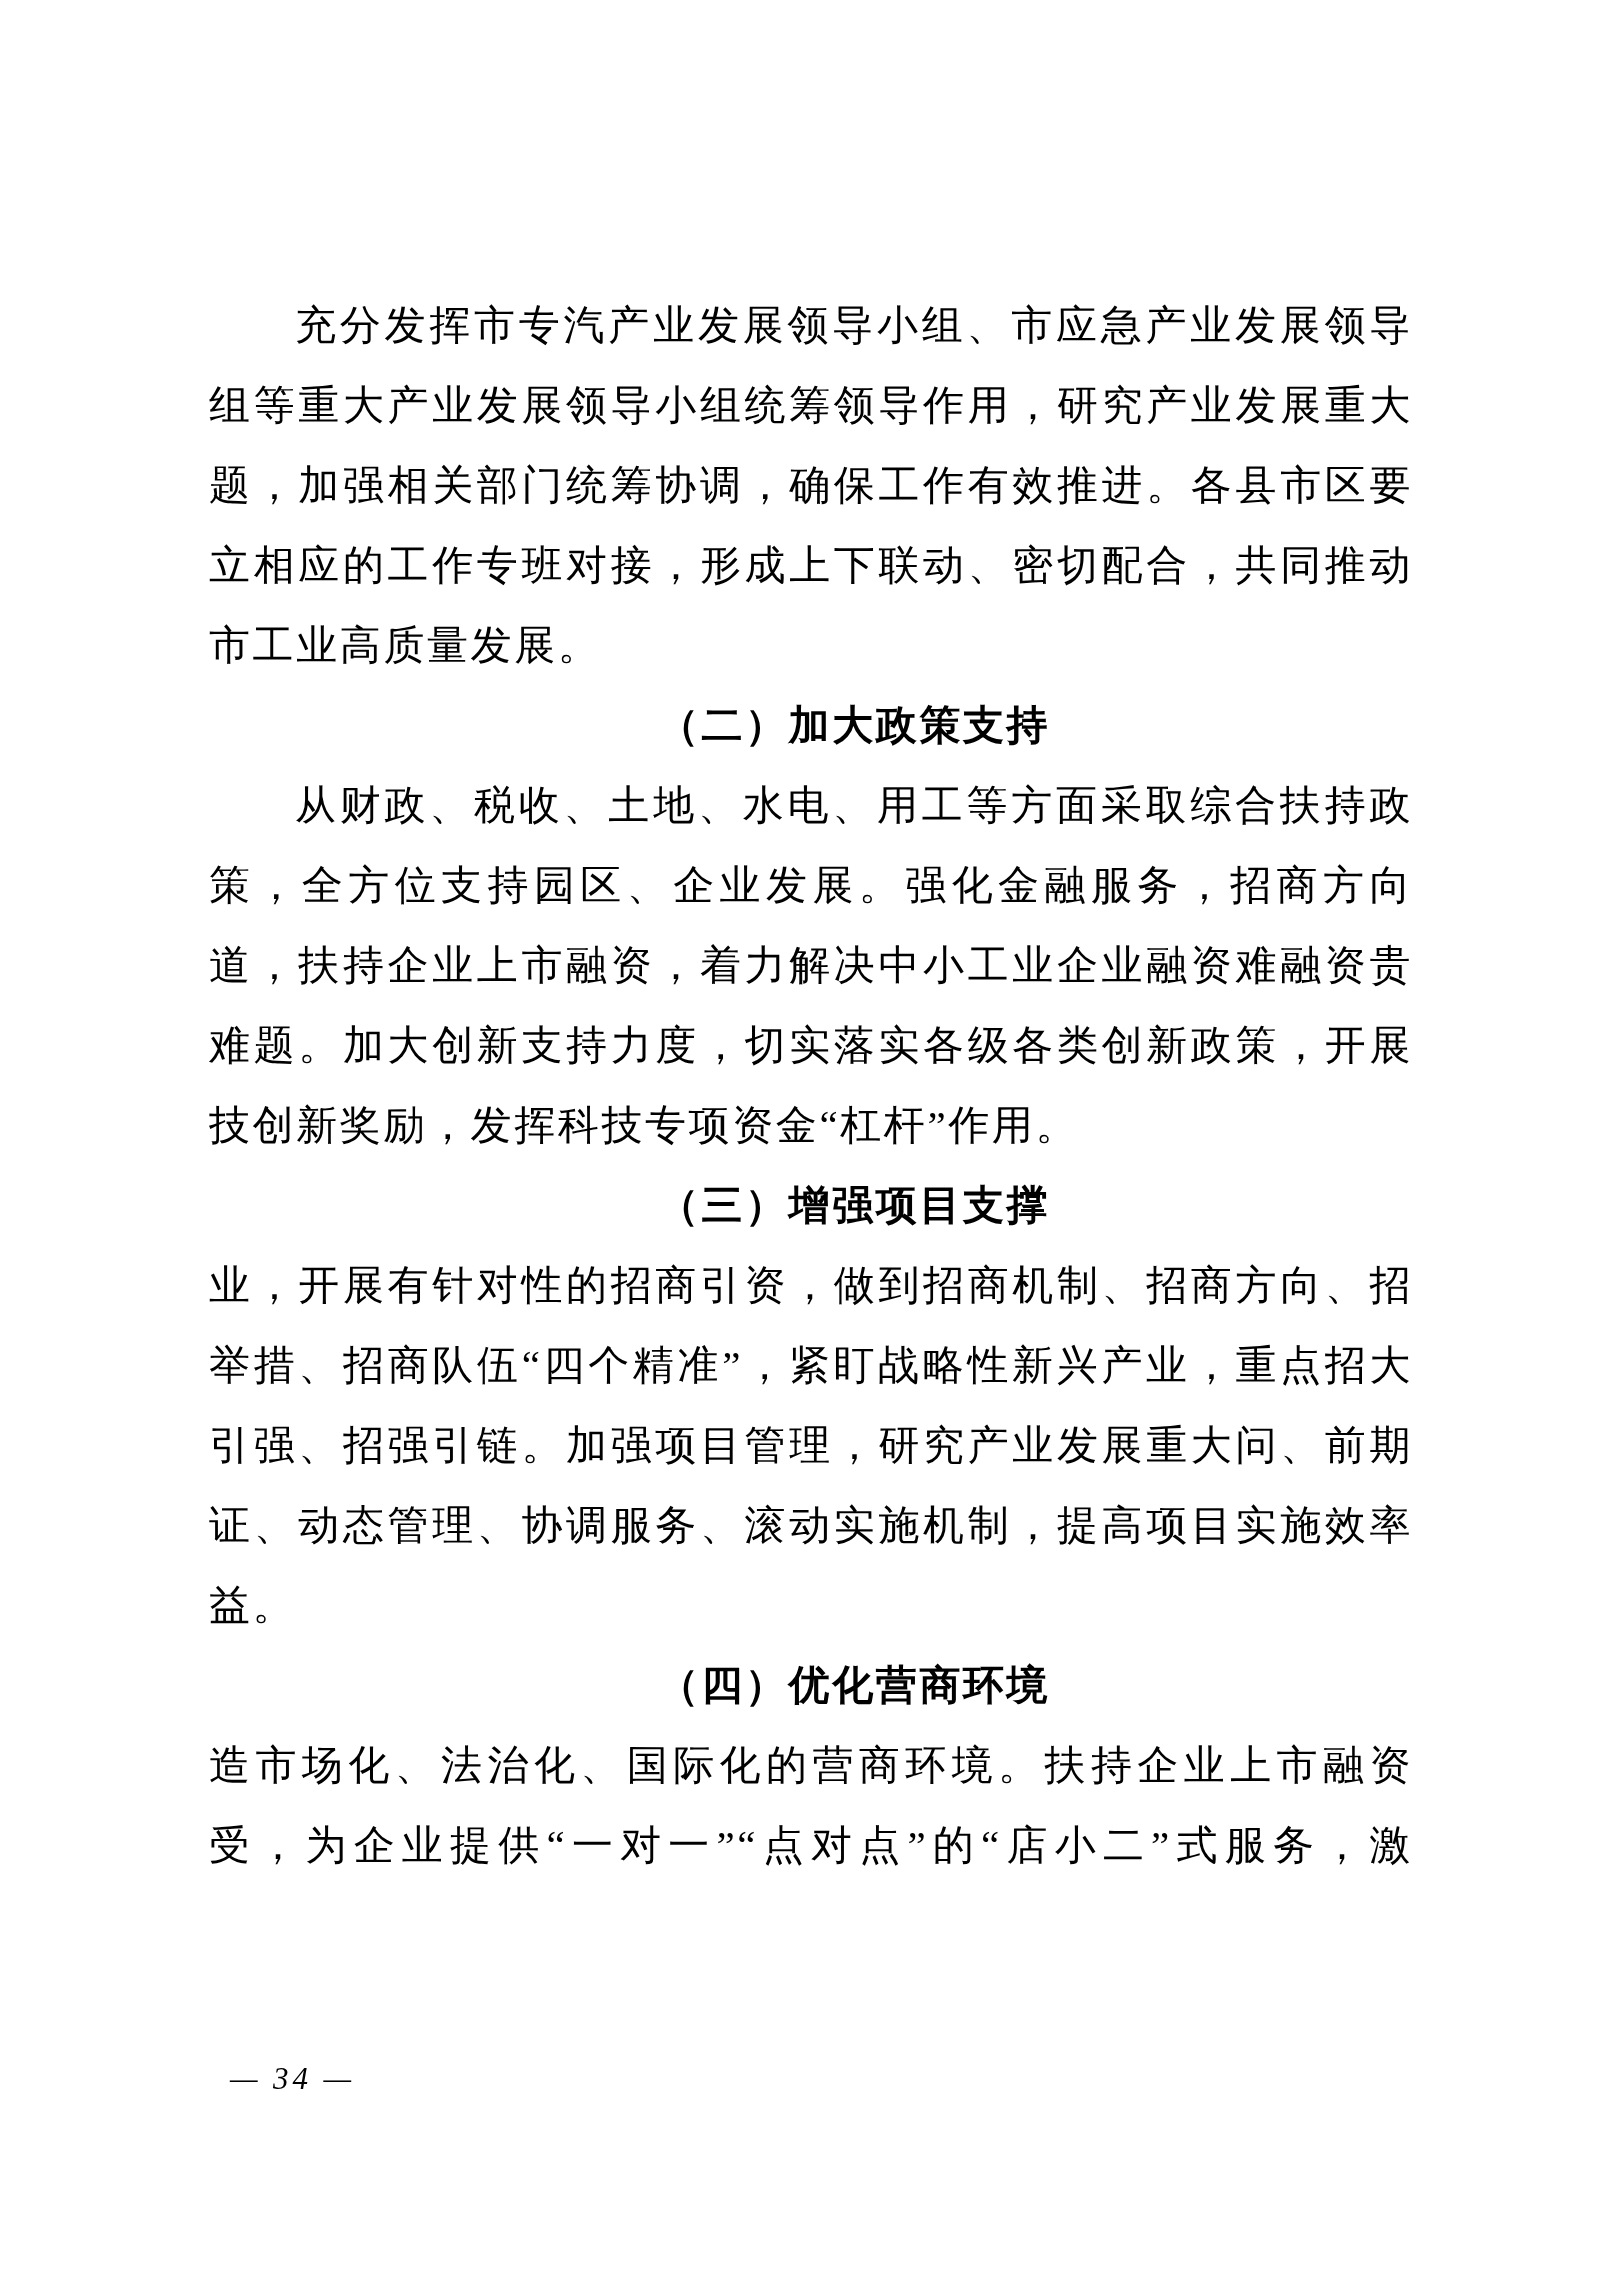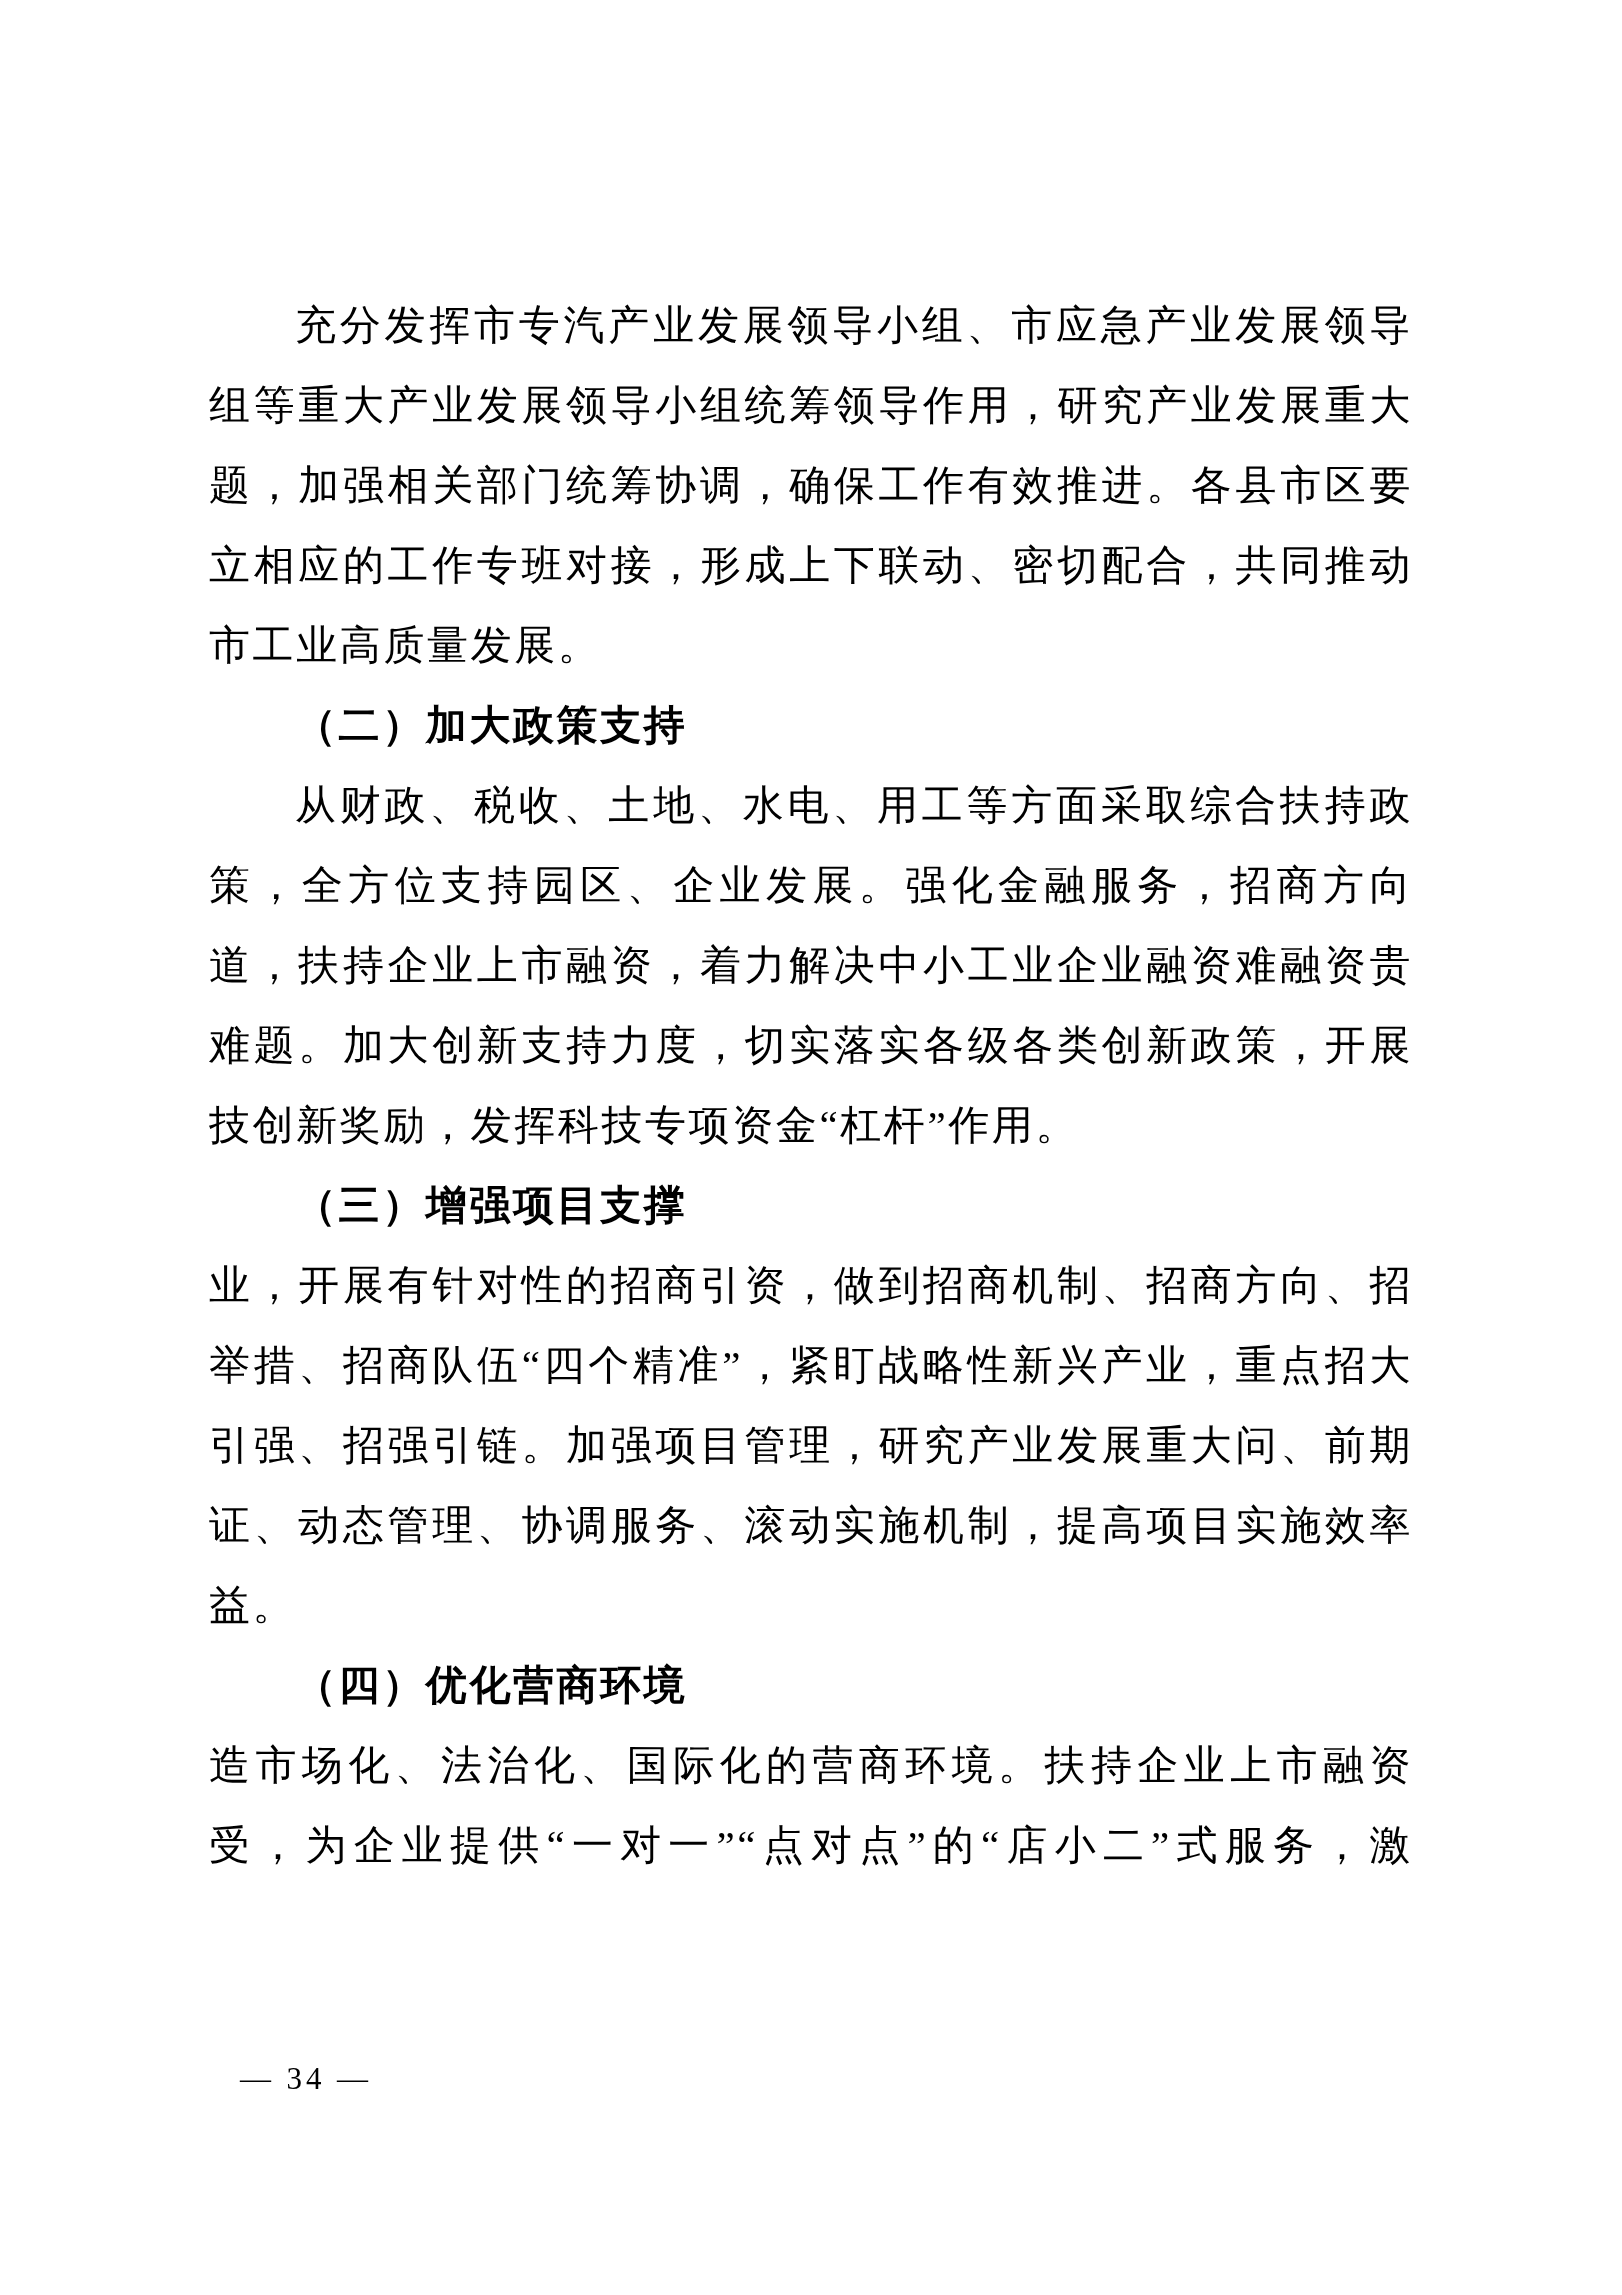--- a/index.html
+++ b/index.html
@@ -40,30 +40,31 @@
   .line.indent {
     padding-left: 86px;
   }
   .line.indent.j {
     padding-left: 0;
     text-indent: 86px;
   }
   .line.heading {
     font-weight: 700;
     white-space: nowrap;
-    text-align: left;
+    text-align: center;
   }
   .page-number {
     position: absolute;
-    left: 240px;
+    left: 230px;
     top: 2059px;
     font-size: 31px;
     line-height: 39px;
     letter-spacing: 3.9px;
     color: #000000;
+    font-style: italic;
   }
 </style>
 </head>
 <body>
 
 <div class="page">
   <div class="text-block">
       <div class="line j indent">充分发挥市专汽产业发展领导小组、市应急产业发展领导小</div>
       <div class="line j">组等重大产业发展领导小组统筹领导作用，研究产业发展重大问</div>
       <div class="line j">题，加强相关部门统筹协调，确保工作有效推进。各县市区要建</div>

